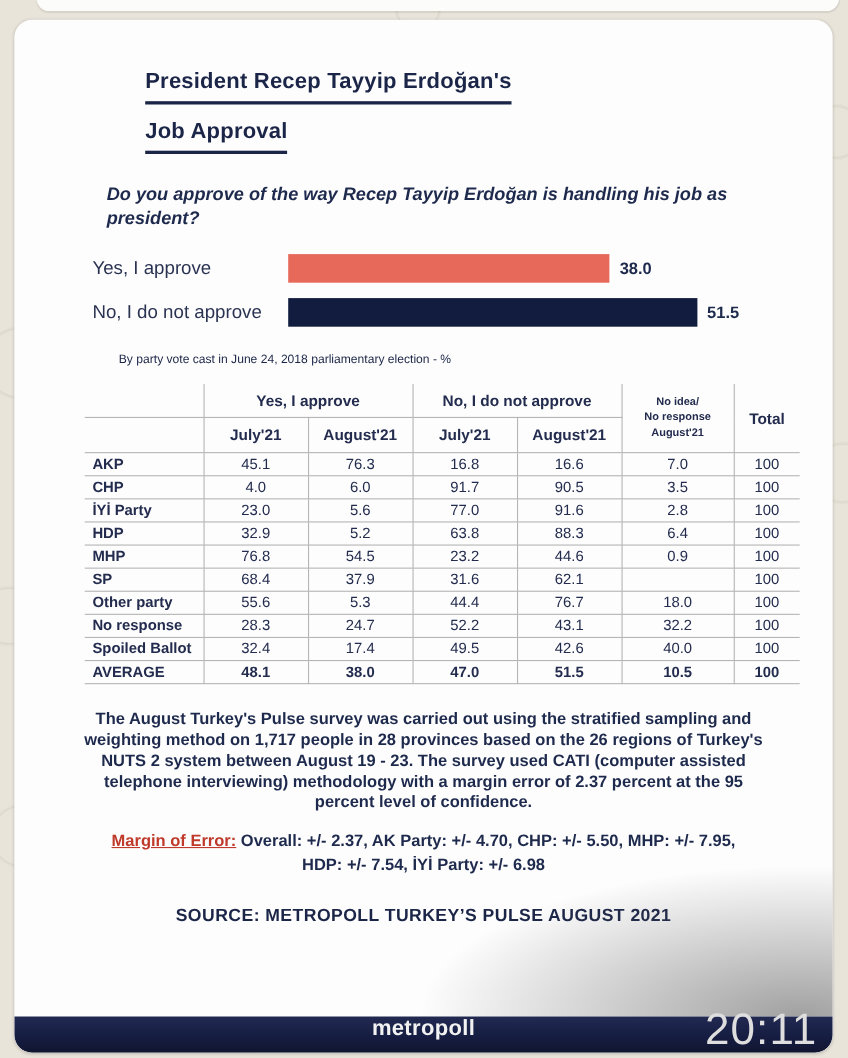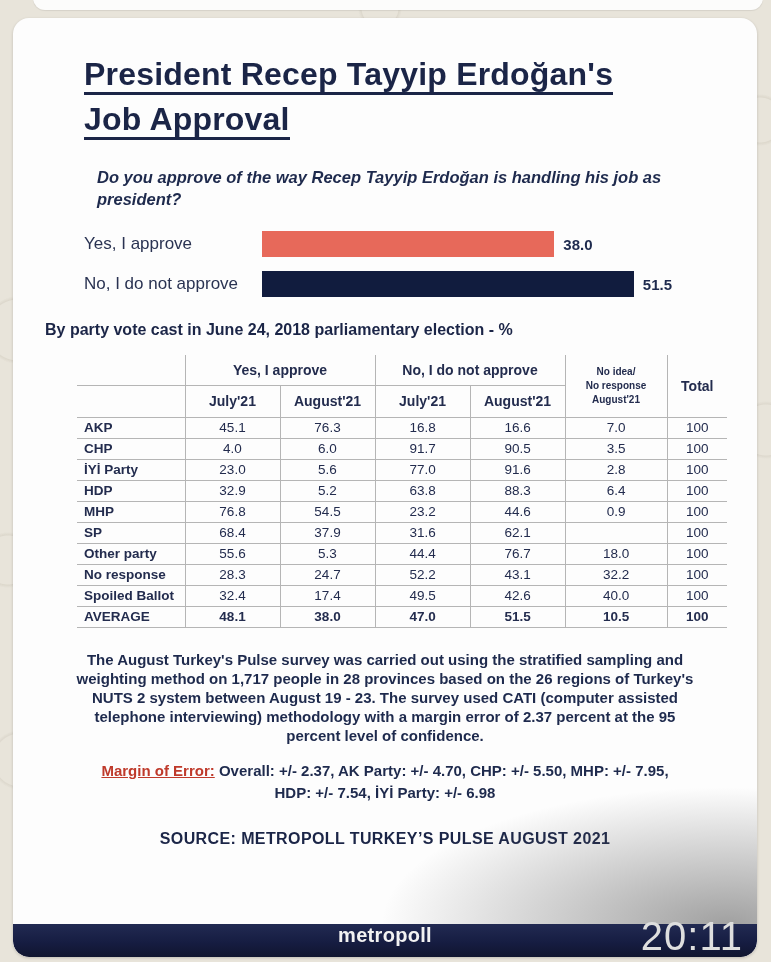--- a/index.html
+++ b/index.html
@@ -35,44 +35,44 @@
     position: absolute; left: 13px; top: 18px; width: 744px; height: 939px;
     background: #fdfdfd; border-radius: 16px;
     box-shadow: 0 1px 3px rgba(0,0,0,0.18);
     overflow: hidden;
     color: #1e2a4d;
   }
 
   .title-block { margin: 40px 0 0 71px; }
   .t-line {
     display: table;
-    font-size: 32px; font-weight: bold; color: #1b2547;
+    font-size: 20px; font-weight: bold; color: #1b2547;
     border-bottom: 3px solid #1b2547;
     padding-bottom: 2px; margin-bottom: 8px;
-    line-height: 32px; letter-spacing: 0.2px;
+    line-height: 32px; letter-spacing: 0.2px; margin-left: 48px;
   }
 
   .question {
     margin: 26px 0 0 84px; max-width: 600px;
     font-size: 16.5px; font-weight: bold; font-style: italic;
     line-height: 22px; color: #1e2a4d;
   }
   .summary {
     margin: 17px 0 0 71px;
     font-size: 16.5px; font-weight: bold; color: #1e2a4d;
   }
 
   .chart { margin: 21px 0 0 71px; }
   .chart-row { display: flex; align-items: center; height: 26px; margin-bottom: 14px; }
   .chart-label { width: 178px; font-size: 17px; color: #2a3352; }
   .bar-track { display: flex; align-items: center; width: 410px; }
   .bar { height: 26px; }
   .bar-value { margin-left: 9px; font-size: 15px; font-weight: bold; color: #1e2a4d; }
 
-  .tbl-heading { margin: 24px 0 0 32px; font-size: 16px; font-weight: bold; color: #1b2547; }
+  .tbl-heading { margin: 24px 0 0 95px; font-size: 11px; font-weight: normal; color: #1b2547; }
 
   table.party-table {
     margin: 16px 0 0 64px; width: 630px;
     border-collapse: collapse;
     font-size: 13.5px; color: #232c4e;
     table-layout: fixed;
   }
   .party-table th, .party-table td { border: 1px solid #b5b5b5; text-align: center; }
   .party-table tr > *:first-child { border-left: 0; }
   .party-table tr > *:last-child { border-right: 0; }

